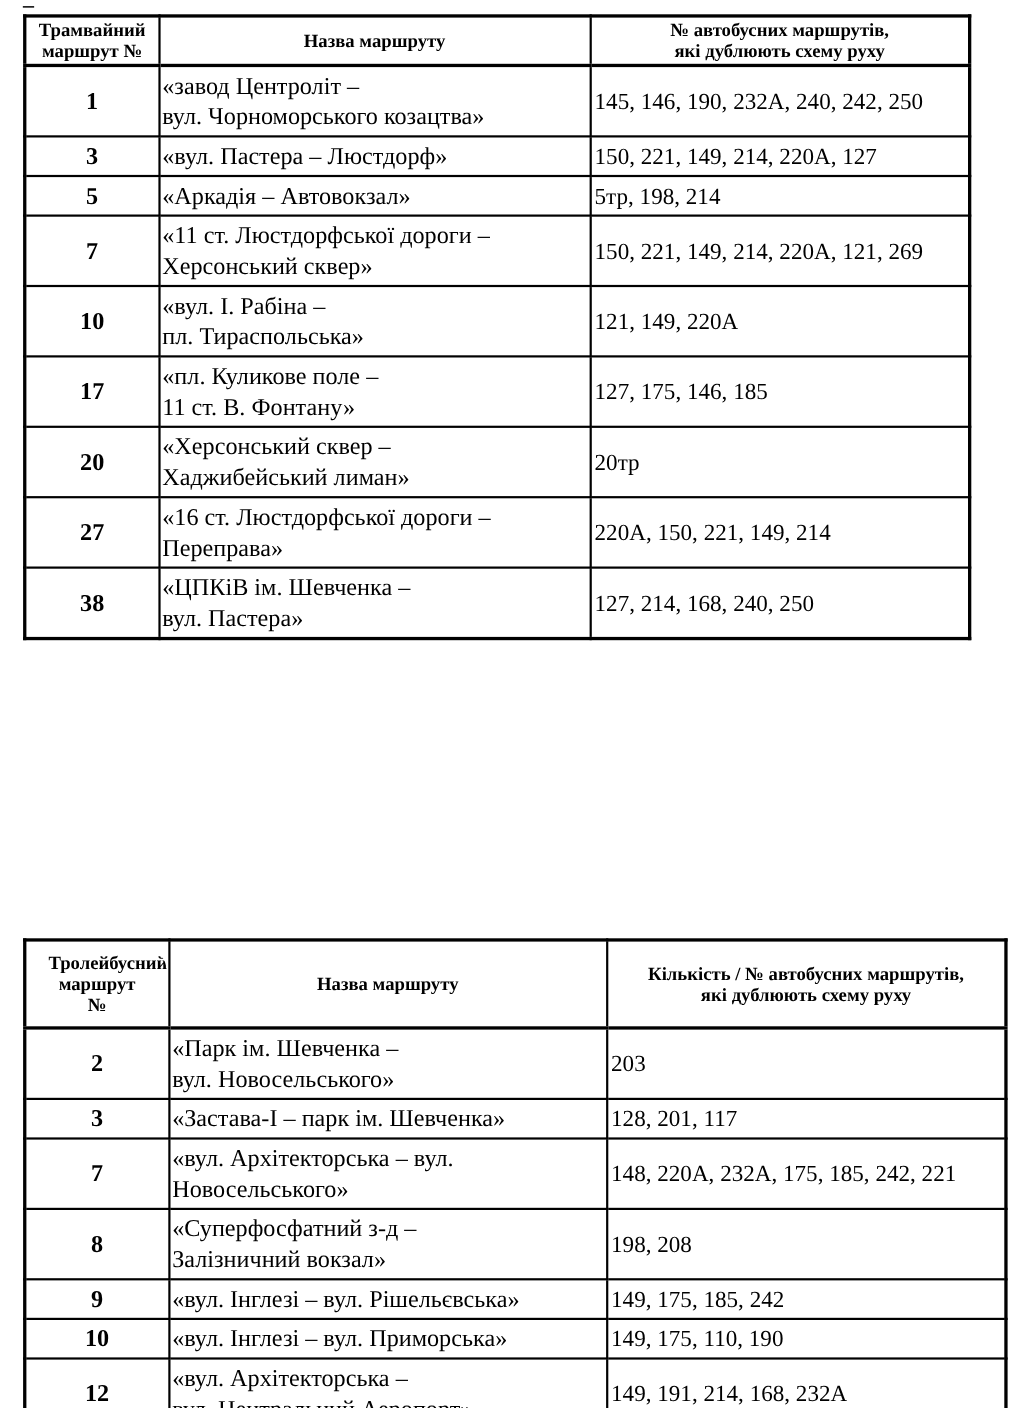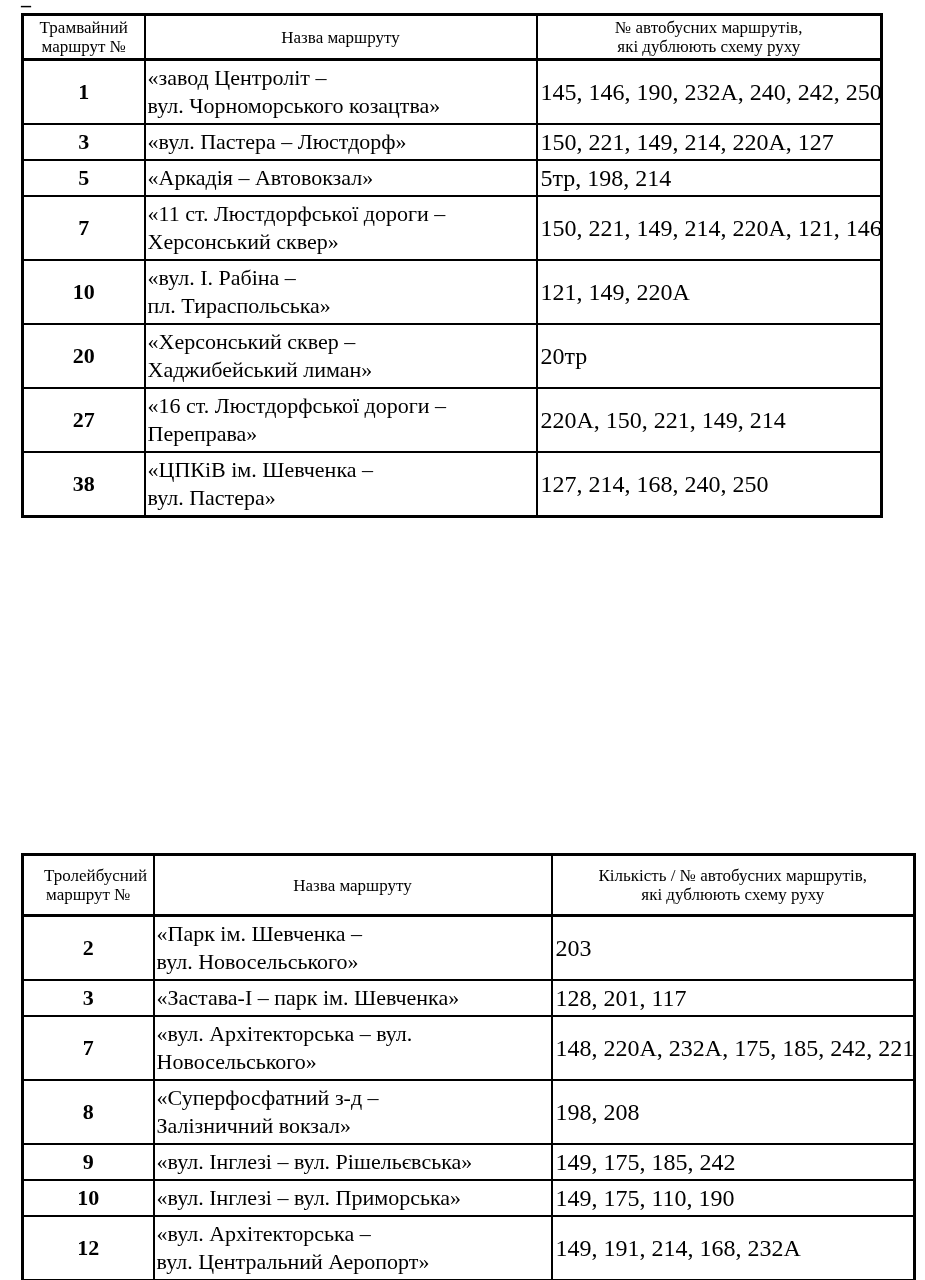--- a/index.html
+++ b/index.html
@@ -43,21 +43,21 @@
   }
   .routes th,
   .routes td {
     border: 2px solid #000000;
     vertical-align: middle;
     overflow: hidden;
   }
   .routes th {
     font-size: 17px;
     line-height: 19px;
-    font-weight: normal;
+    font-weight: bold;
     text-align: center;
     padding: 2px 4px;
     white-space: pre-line;
   }
   table.trolley th {
     padding: 10px 20px;
     border-radius: 30px;
   }
   .routes thead th {
     border-bottom: 3px solid #000000;
@@ -70,21 +70,21 @@
   .routes td.c1 {
     font-weight: bold;
     text-align: center;
   }
   .routes td.c2 {
     text-align: left;
     white-space: pre-line;
   }
   .routes td.c3 {
     text-align: left;
-    font-size: 24px;
+    font-size: 21px;
     padding-left: 3px;
     white-space: nowrap;
   }
 </style>
 </head>
 <body>
 
 <div class="page">
 
   <div class="stray-dash">–</div>
@@ -118,27 +118,33 @@
         </tr>
         <tr>
           <td class="c1">5</td>
           <td class="c2">«Аркадія – Автовокзал»</td>
           <td class="c3">5тр, 198, 214</td>
         </tr>
         <tr>
           <td class="c1">7</td>
           <td class="c2">«11 ст. Люстдорфської дороги –
 Херсонський сквер»</td>
-          <td class="c3">150, 221, 149, 214, 220А, 121, 146</td>
+          <td class="c3">150, 221, 149, 214, 220А, 121, 269</td>
         </tr>
         <tr>
           <td class="c1">10</td>
           <td class="c2">«вул. І. Рабіна –
 пл. Тираспольська»</td>
           <td class="c3">121, 149, 220А</td>
+        </tr>
+        <tr>
+          <td class="c1">17</td>
+          <td class="c2">«пл. Куликове поле –
+11 ст. В. Фонтану»</td>
+          <td class="c3">127, 175, 146, 185</td>
         </tr>
         <tr>
           <td class="c1">20</td>
           <td class="c2">«Херсонський сквер –
 Хаджибейський лиман»</td>
           <td class="c3">20тр</td>
         </tr>
         <tr>
           <td class="c1">27</td>
           <td class="c2">«16 ст. Люстдорфської дороги –

